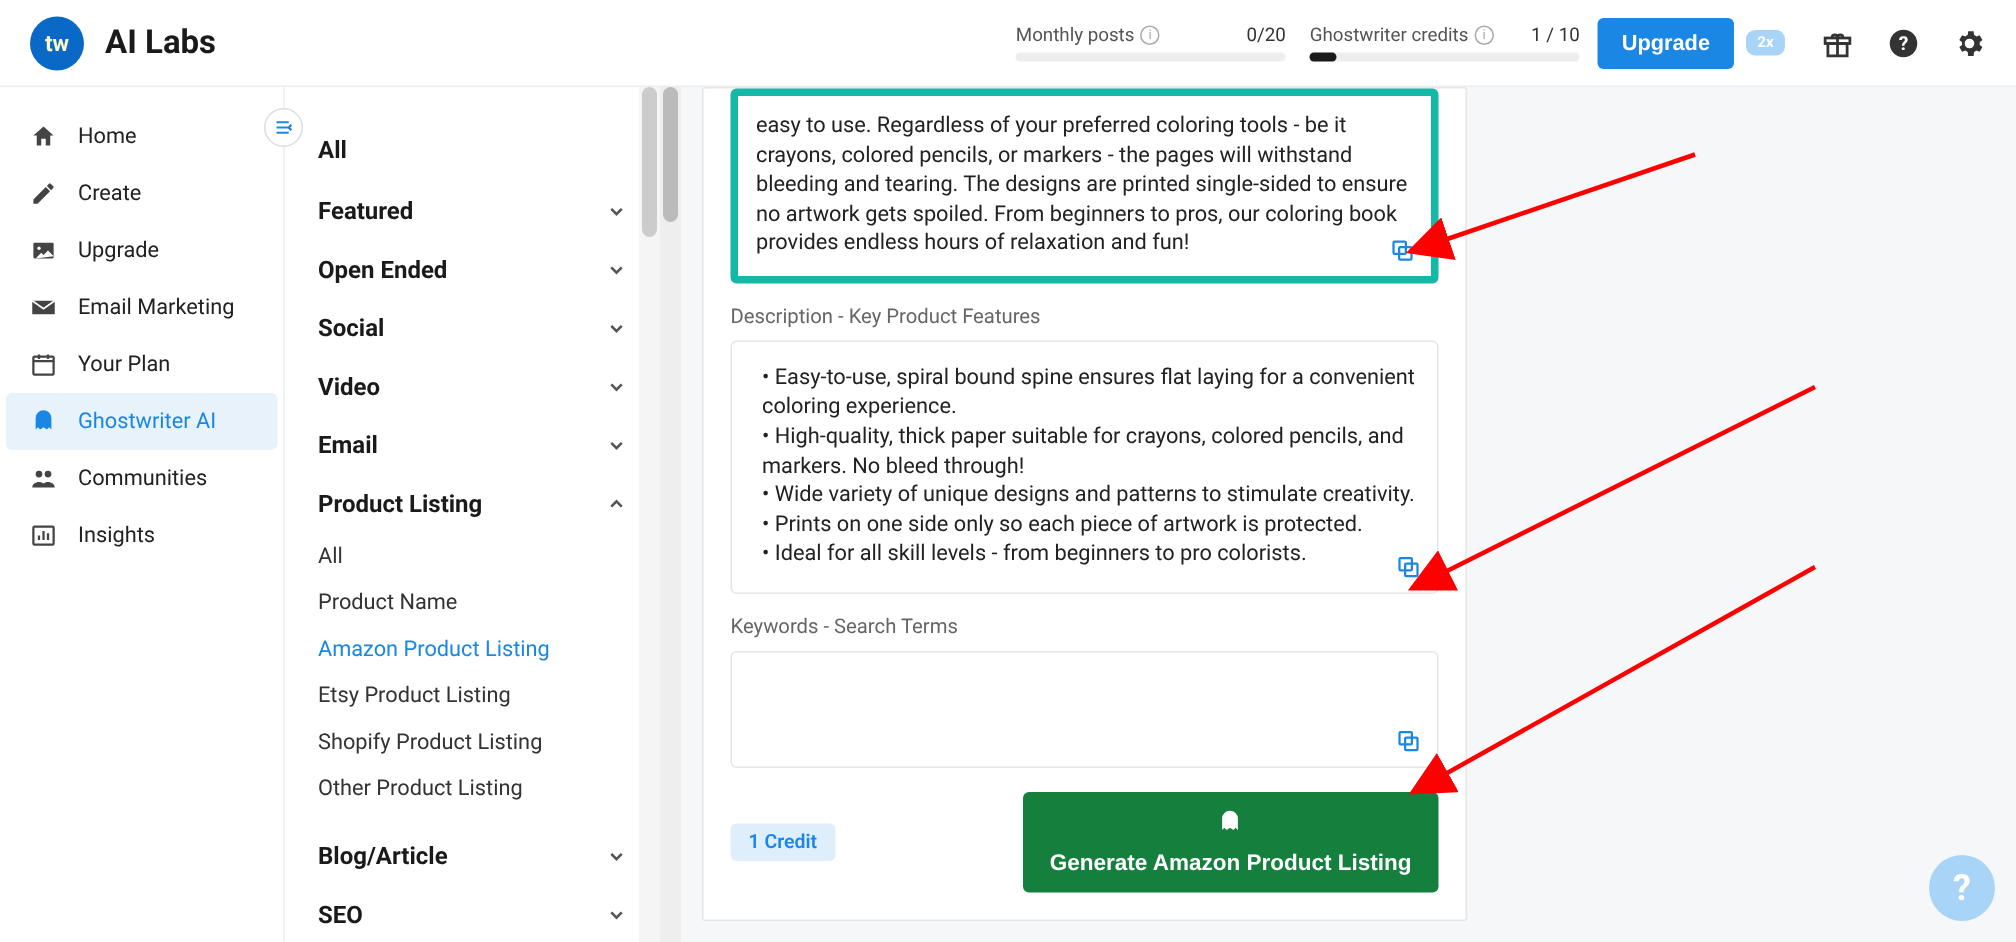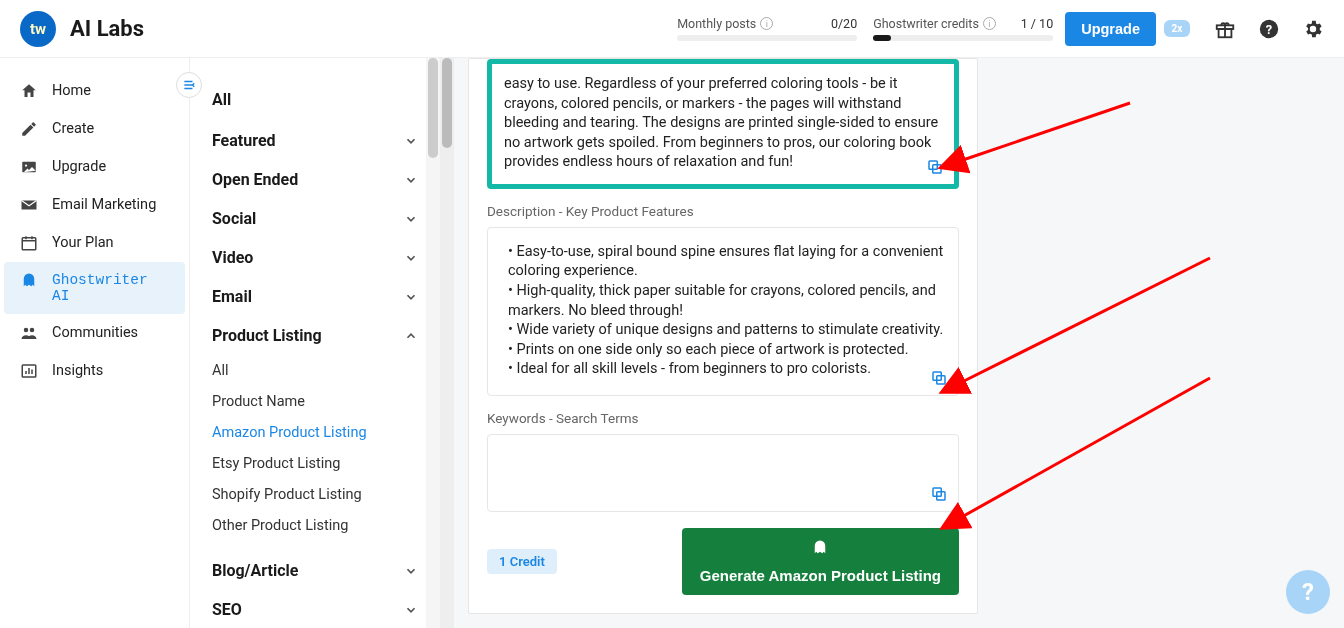--- a/index.html
+++ b/index.html
@@ -23,21 +23,21 @@
 .header-icons { display: flex; gap: 22px; margin-left: 24px; align-items: center; }
 .hicon { width: 22px; height: 22px; cursor: pointer; color: #333; }
 
 
 .body-wrap { display: flex; height: calc(628px - 58px); position: relative; }
 
 
 .sidebar1 { width: 190px; border-right: 1px solid #eee; padding-top: 14px; }
 .nav-item { display: flex; align-items: flex-start; gap: 14px; padding: 10px 20px; font-size: 14.5px; color: #222; cursor: pointer; }
 .nav-item .nicon { width: 18px; height: 18px; color: #444; flex-shrink: 0; }
-.nav-item.active { background: #e8f2fb; color: #1b87e5; border-radius: 4px; margin: 0 4px; padding-left: 16px; font-family: Liberation Mono, monospace; }
+.nav-item.active { background: #e8f2fb; color: #1b87e5; border-radius: 4px; margin: 0 4px; padding-left: 16px; }
 .nav-item.active .nicon { color: #1b87e5; }
 
 
 .collapse-toggle { position: absolute; left: 176px; top: 14px; width: 26px; height: 26px; background: #fff; border: 1px solid #ddd; border-radius: 50%; display: flex; align-items: center; justify-content: center; color: #1b87e5; cursor: pointer; z-index: 5; }
 
 
 .sidebar2 { width: 250px; padding: 28px 22px 20px 22px; overflow-y: auto; position: relative; }
 .sidebar2-scroll { position: absolute; right: 0; top: 0; bottom: 0; width: 14px; background: #f5f5f5; }
 .sidebar2-scroll .thumb { position: absolute; left: 2px; right: 2px; top: 0; height: 100px; background: #ccc; border-radius: 5px; }
 .cat-head { display: flex; align-items: center; justify-content: space-between; padding: 10px 0; font-size: 16px; font-weight: 700; cursor: pointer; }

